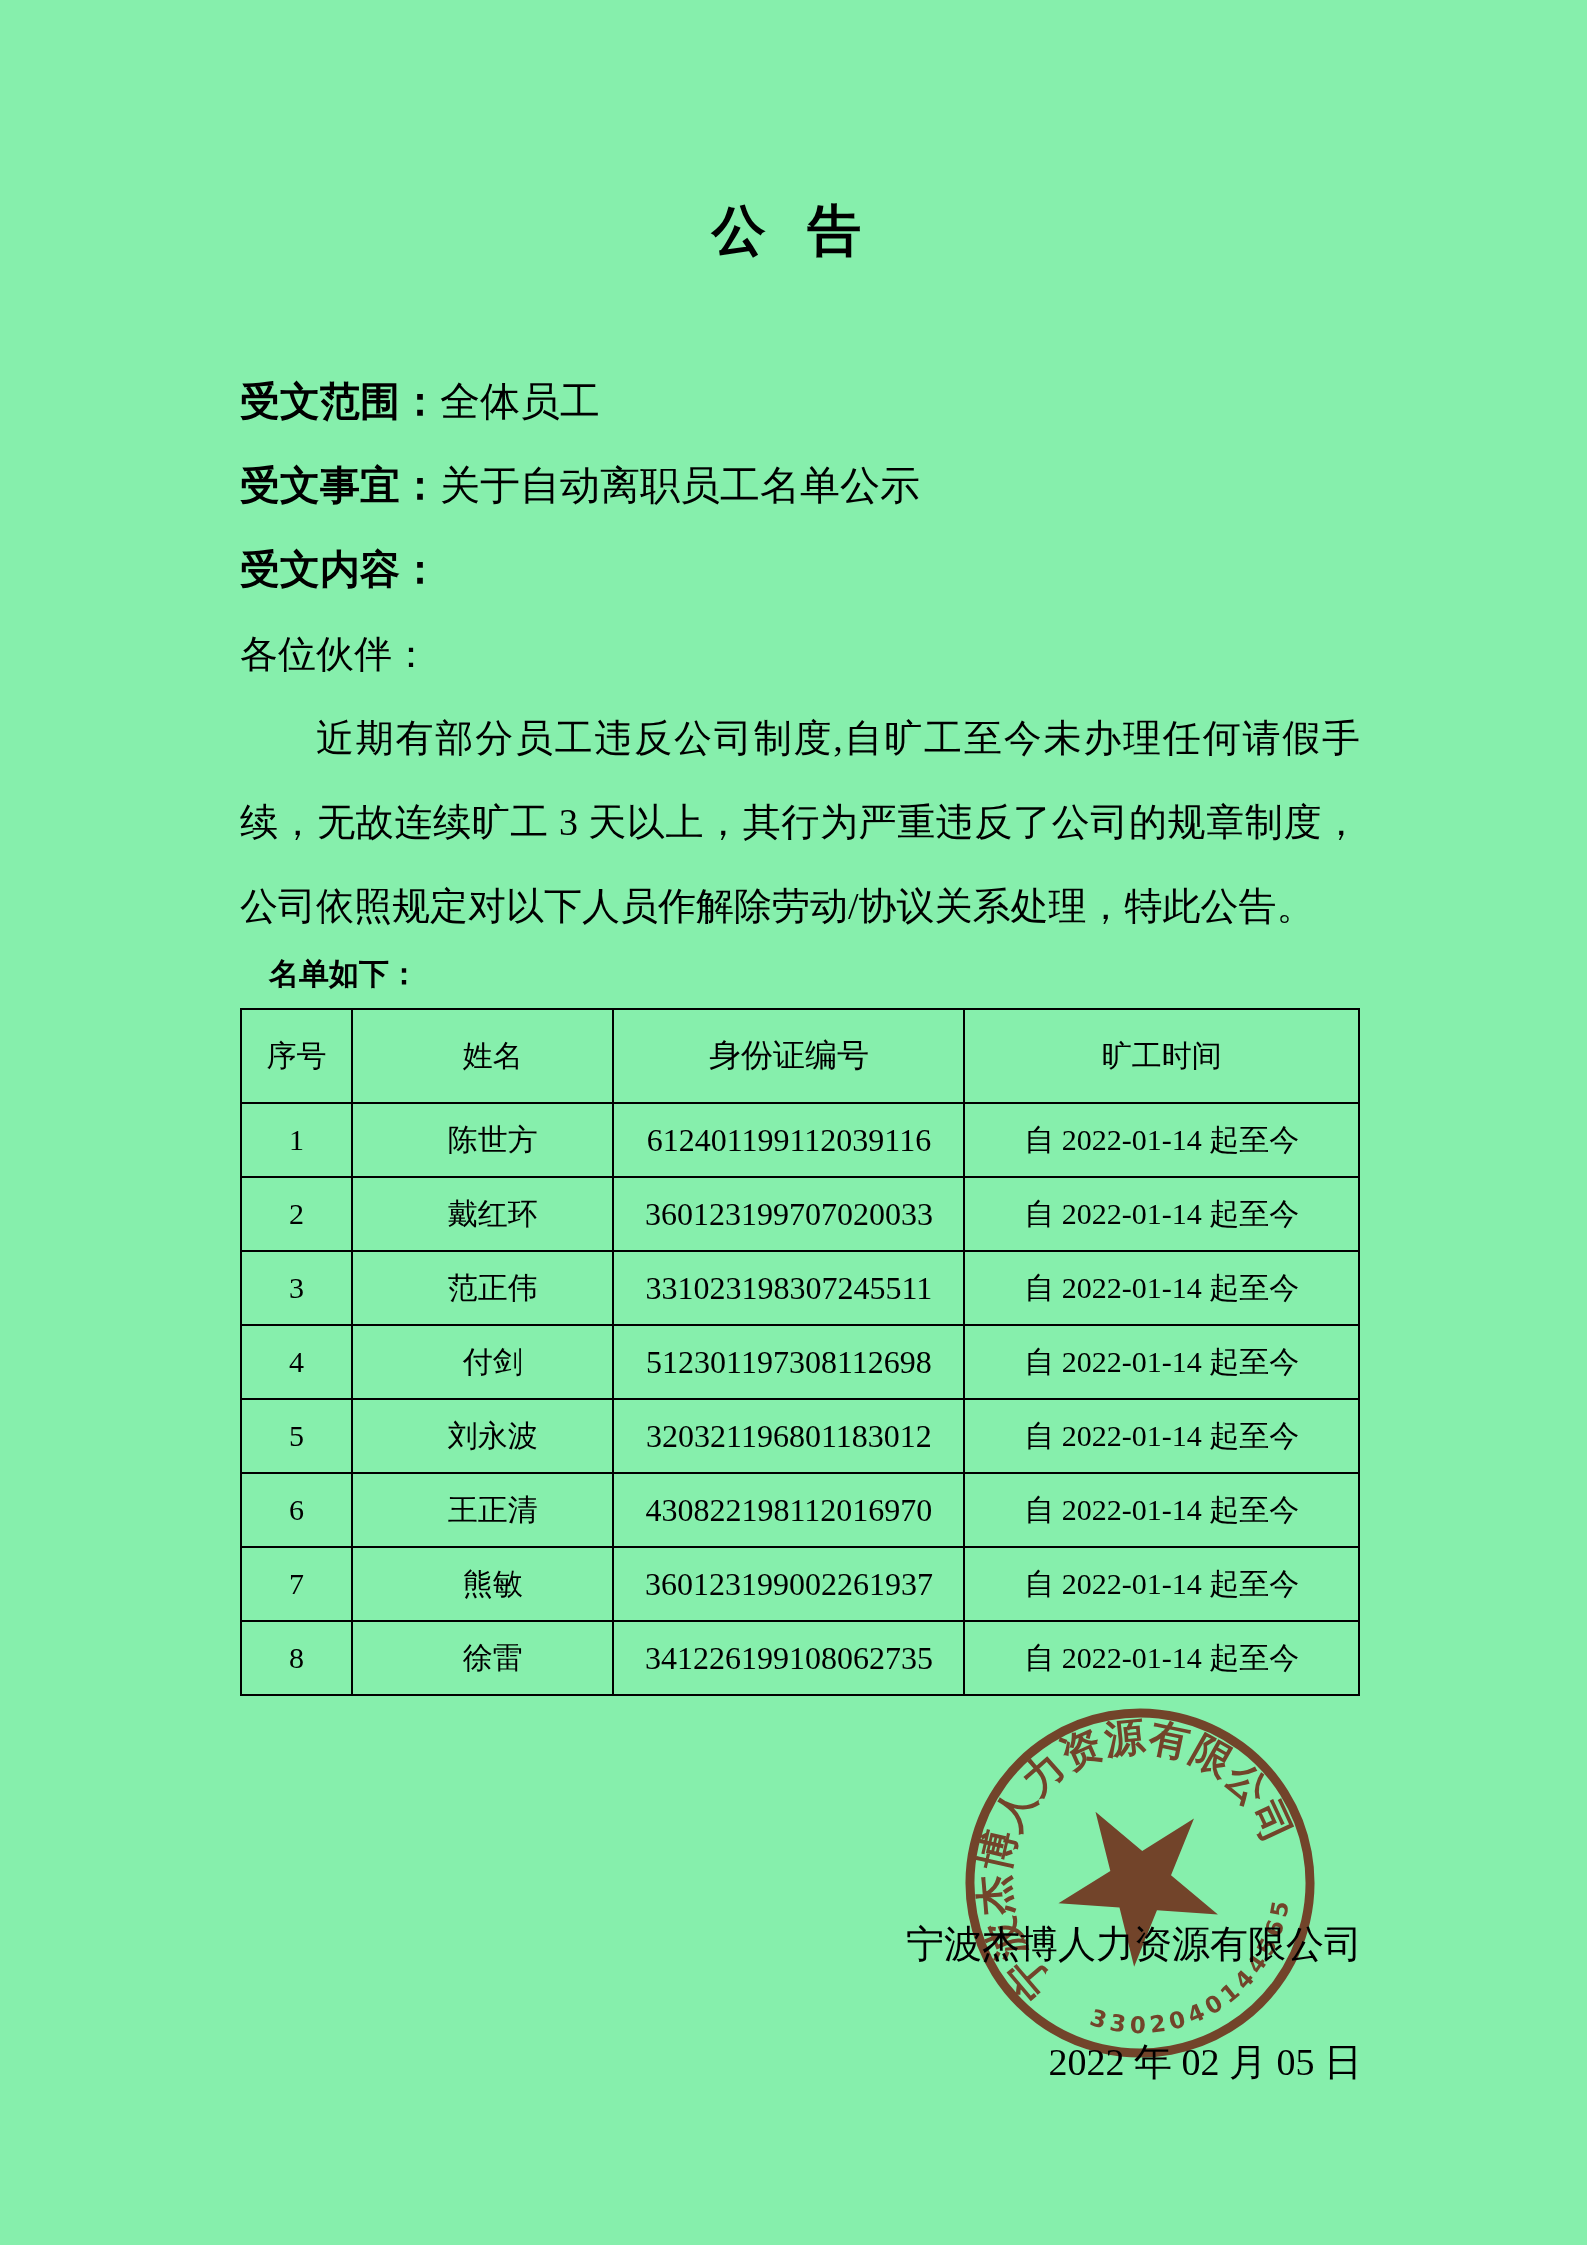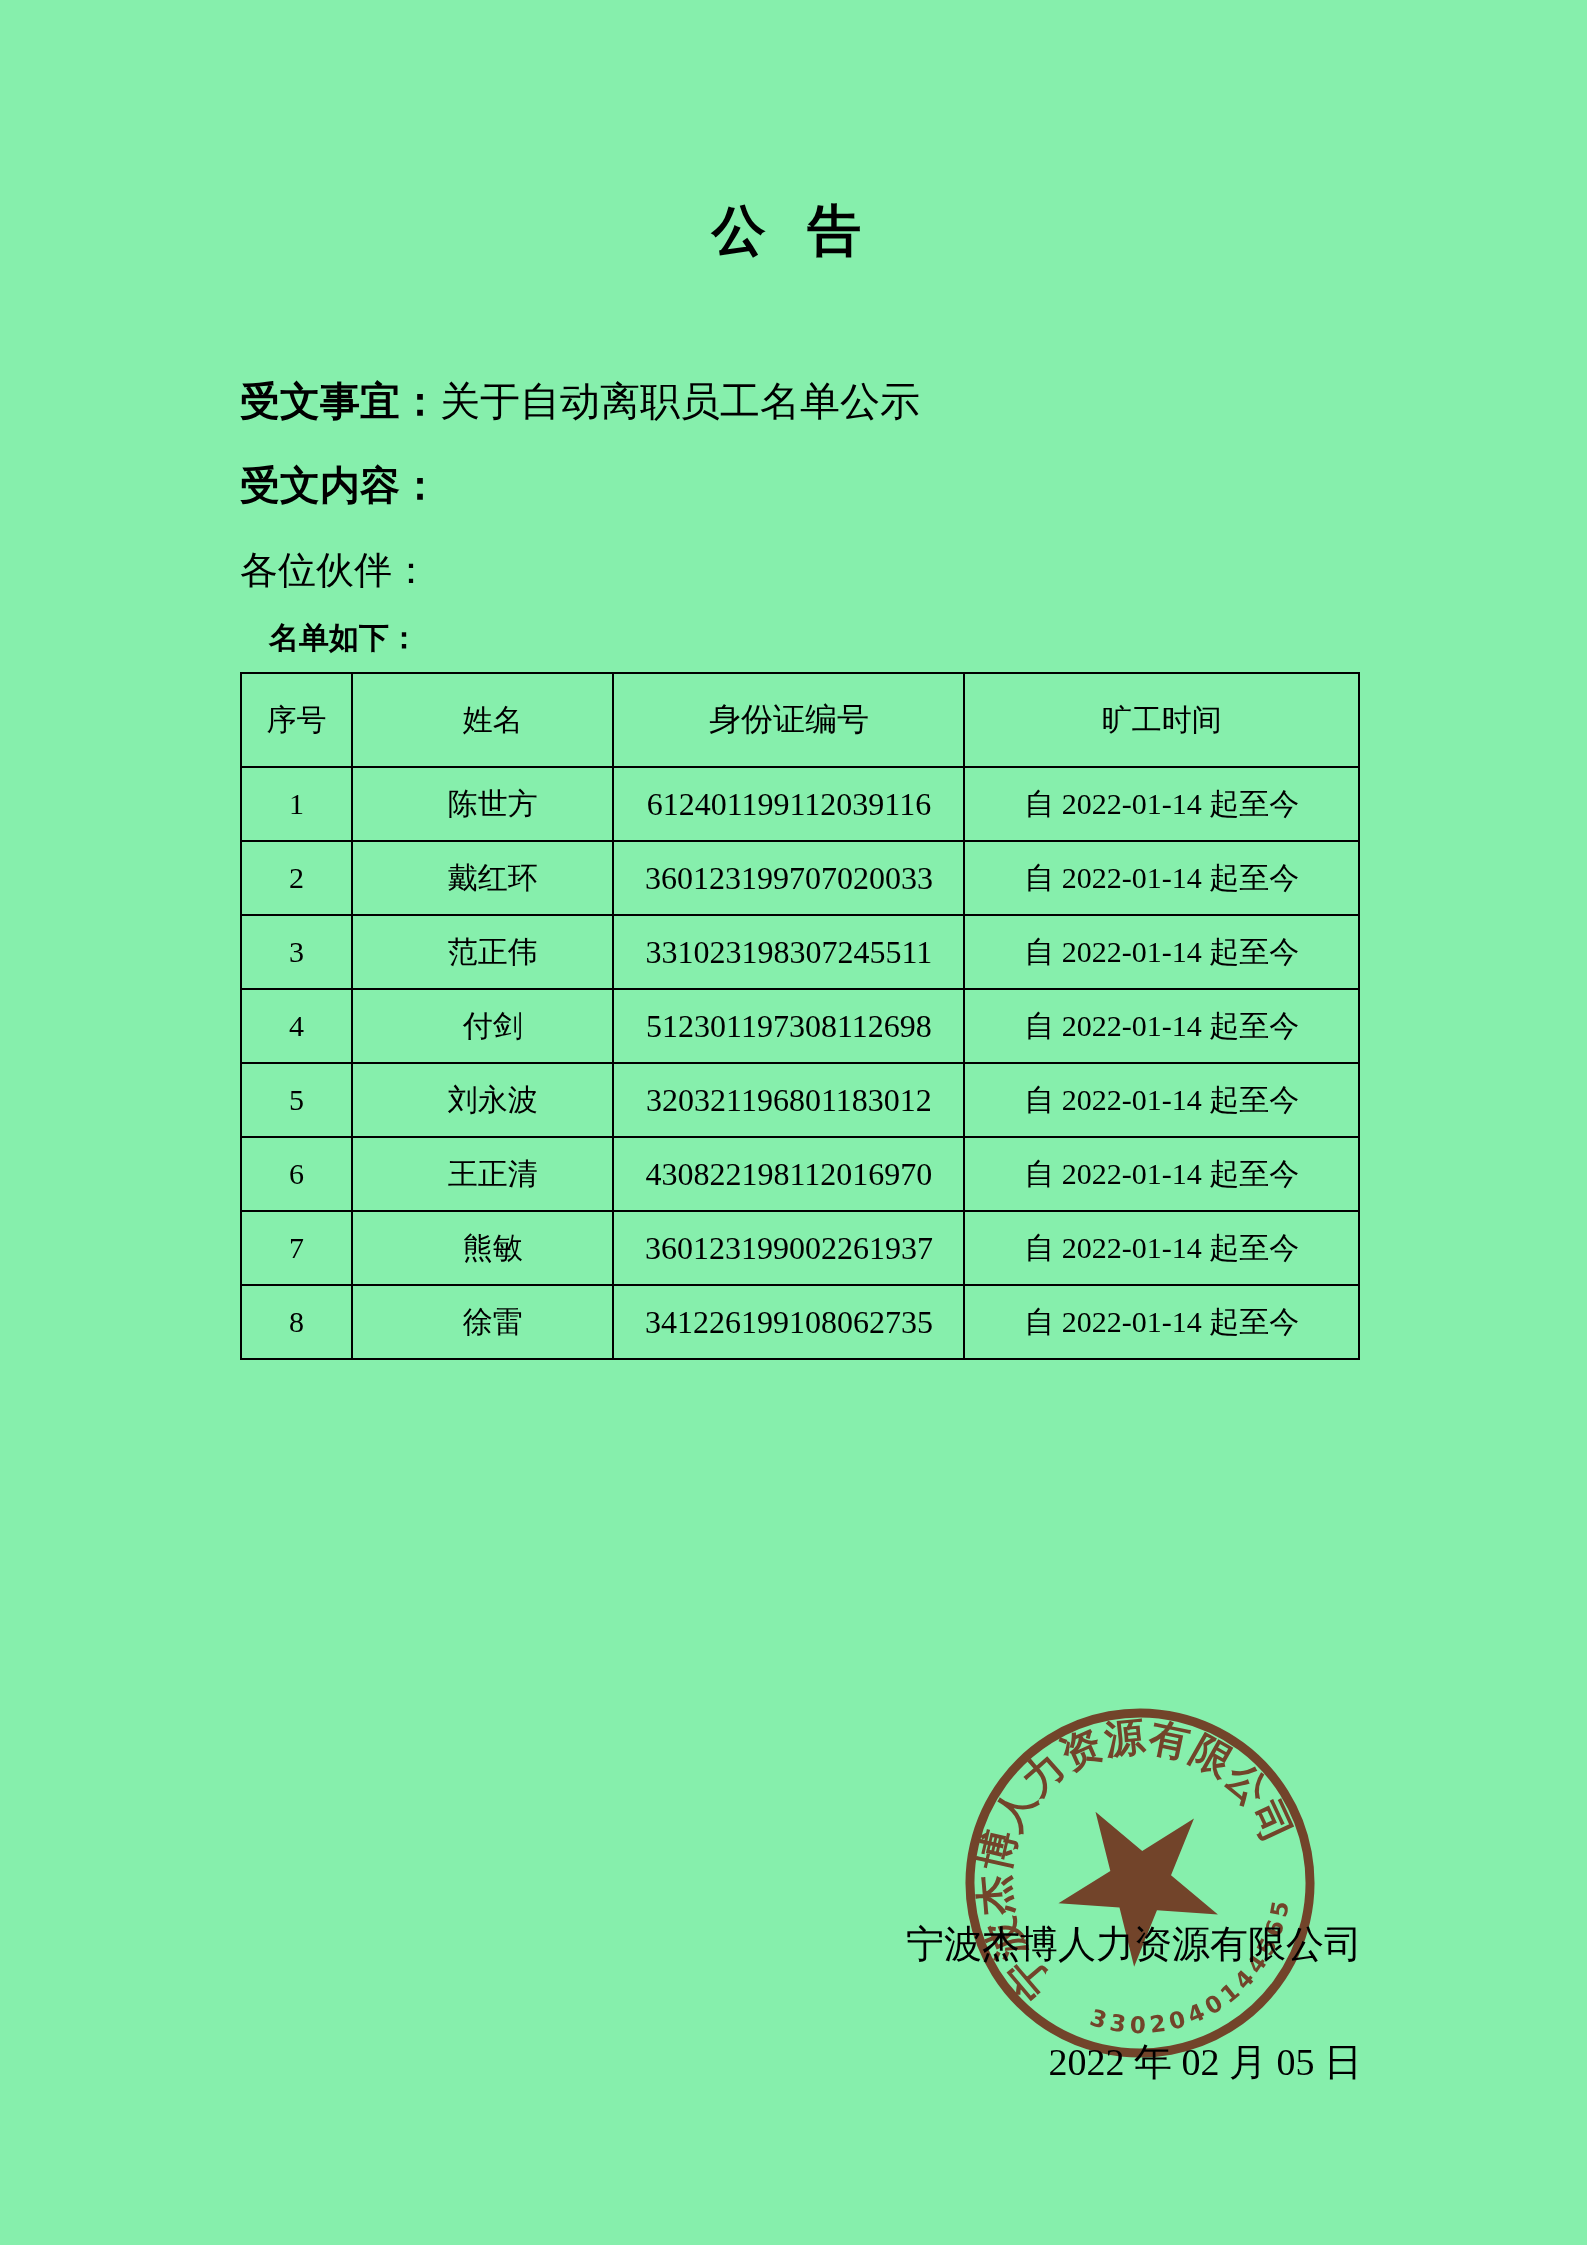--- a/index.html
+++ b/index.html
@@ -49,28 +49,32 @@
 </style>
 </head>
 <body>
 
 <div class="page">
 
   <div class="doc-title">公 告</div>
 
   <div class="content">
     <div class="line">
+      <span class="label">受文范围：</span><span>全体员工</span>
+    </div>
+    <div class="line">
       <span class="label">受文事宜：</span><span>关于自动离职员工名单公示</span>
     </div>
     <div class="line">
       <span class="label">受文内容：</span><span></span>
     </div>
 
     <div class="salutation">各位伙伴：</div>
 
+    <div class="paragraph">近期有部分员工违反公司制度,自旷工至今未办理任何请假手续，无故连续旷工 3 天以上，其行为严重违反了公司的规章制度，公司依照规定对以下人员作解除劳动/协议关系处理，特此公告。</div>
 
     <div class="list-label">名单如下：</div>
 
     <table class="roster">
       <thead>
         <tr>
           <th class="c0">序号</th>
           <th class="c1">姓名</th>
           <th class="c2">身份证编号</th>
           <th class="c3">旷工时间</th>

